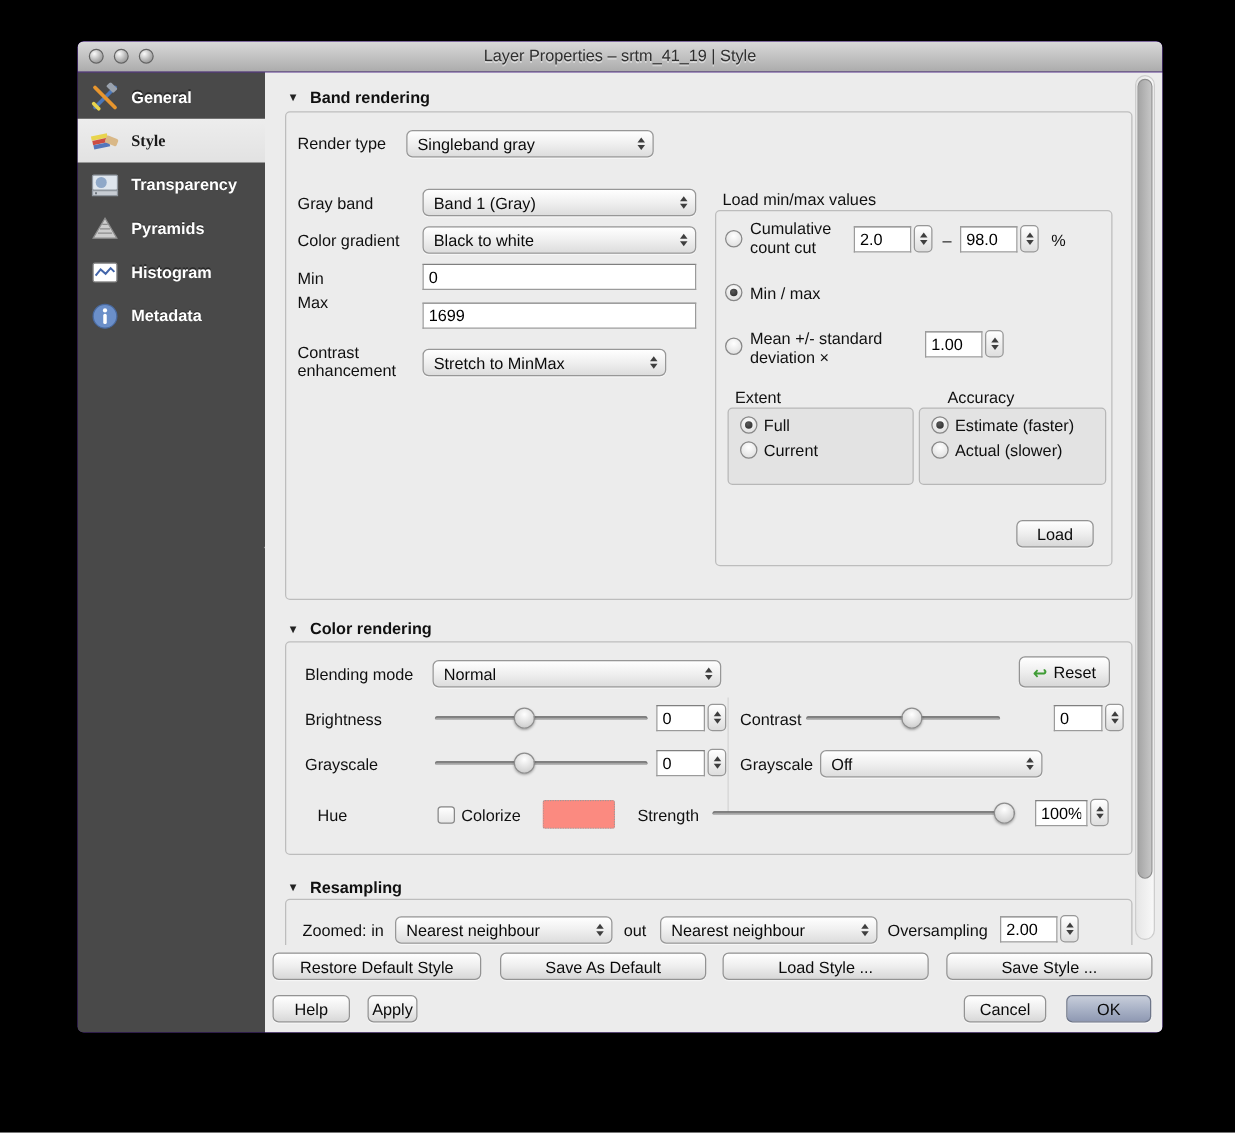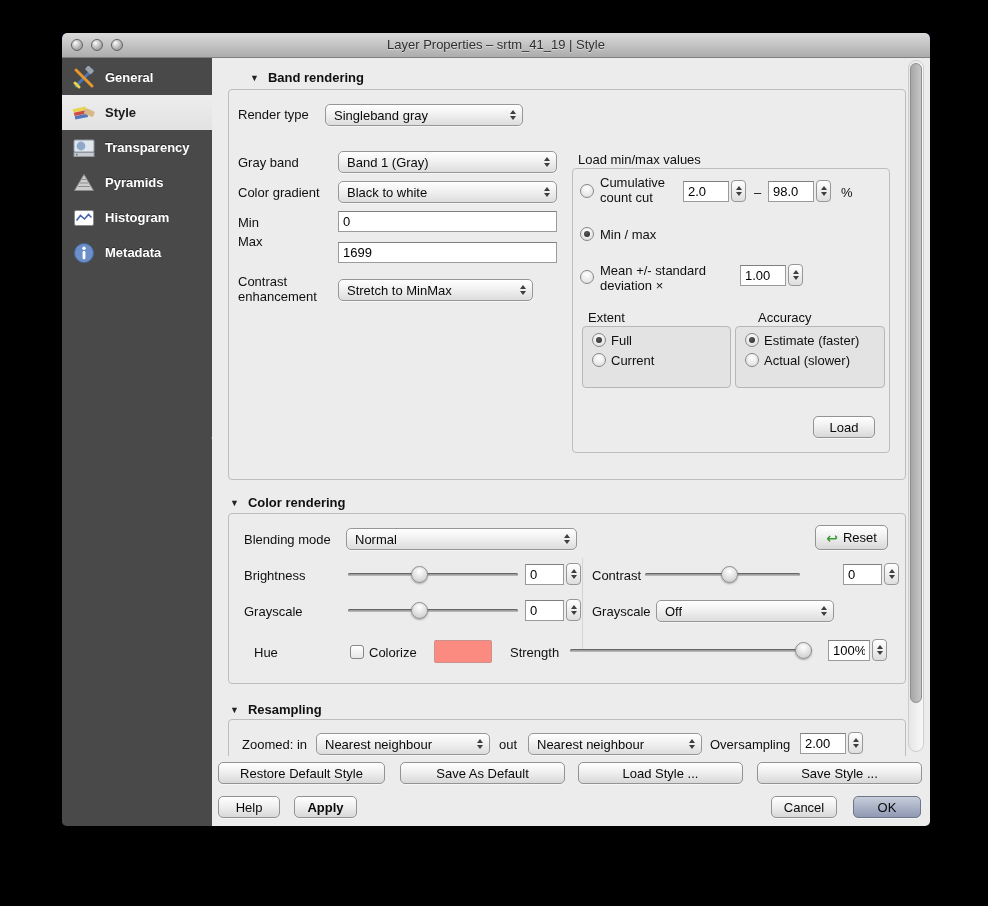--- a/index.html
+++ b/index.html
@@ -25,21 +25,21 @@
     width:12px; height:12px; border-radius:50%; box-sizing:border-box;
     background:radial-gradient(circle at 35% 30%, #fbfbfb, #b5b5b5 55%, #878787);
     border:1px solid #636363;
   }
   .sidebar { position:absolute; left:0; top:25px; bottom:0; width:150px; background:#494949; }
   .sbitem {
     position:absolute; left:0; width:150px; height:35px;
     display:flex; align-items:center; gap:8px; padding-left:9px; box-sizing:border-box;
   }
   .sbitem .lbl { color:#fff; font-weight:bold; font-size:13px; text-shadow:0 -1px 0 rgba(0,0,0,.45); }
-  .sbitem.sel { background:linear-gradient(#ededed,#e2e2e2); }
+  .sbitem.sel { background:linear-gradient(#ededed,#e2e2e2);font-family:Liberation Serif, serif; }
   .sbitem.sel .lbl { color:#1a1a1a; text-shadow:none; }
   .sbicon { width:26px; height:24px; flex:0 0 26px; }
   .content { position:absolute; left:150px; top:25px; right:0; bottom:0; background:#ececec; }
   .scrollarea { position:absolute; left:0; top:0; width:718px; height:698px; overflow:hidden; }
 
   .label { position:absolute; font-size:13px; color:#101010; line-height:15px; }
   .hdr { position:absolute; font-size:13px; font-weight:bold; color:#101010; }
   .tri { display:inline-block; margin-right:9px; font-size:9px; color:#222; vertical-align:1px; font-weight:normal; }
   .gbox { position:absolute; border:1px solid #bdbdbd; border-radius:4px; }
   .gboxdk { position:absolute; border:1px solid #b7b7b7; border-radius:4px; background:#e3e3e3; }
@@ -169,21 +169,21 @@
       </svg>
       <span class="lbl">Metadata</span>
     </div>
   </div>
 
   <div class="splitter-arrow"></div>
 
   <div class="content">
     <div class="scrollarea">
 
-      <div class="hdr" style="left:18px;top:12px;margin-left:20px;">
+      <div class="hdr" style="left:18px;top:12px;">
         <span class="tri">▼</span><span>Band rendering</span>
       </div>
       <div class="gbox" style="left:16px;top:31px;width:676px;height:389px;"></div>
 
       <div class="label" style="left:26px;top:49px;">Render type</div>
       <div class="popup" style="left:113px;top:46px;width:198px;">
         <span class="ptxt">Singleband gray</span>
         <span class="arrows">
             <i class="tU"></i>
             <i class="tD"></i>
@@ -389,21 +389,21 @@
     </div>
     <div class="btn" style="left:366px;top:704px;width:165px;">
       <span>Load Style ...</span>
     </div>
     <div class="btn" style="left:545px;top:704px;width:165px;">
       <span>Save Style ...</span>
     </div>
     <div class="btn" style="left:6px;top:738px;width:62px;">
       <span>Help</span>
     </div>
-    <div class="btn" style="left:82px;top:738px;width:63px;font-weight:bold;">
+    <div class="btn" style="left:82px;top:738px;width:40px;">
       <span>Apply</span>
     </div>
     <div class="btn" style="left:559px;top:738px;width:66px;">
       <span>Cancel</span>
     </div>
     <div class="btn default" style="left:641px;top:738px;width:68px;">
       <span>OK</span>
     </div>
   </div>
 </div>

